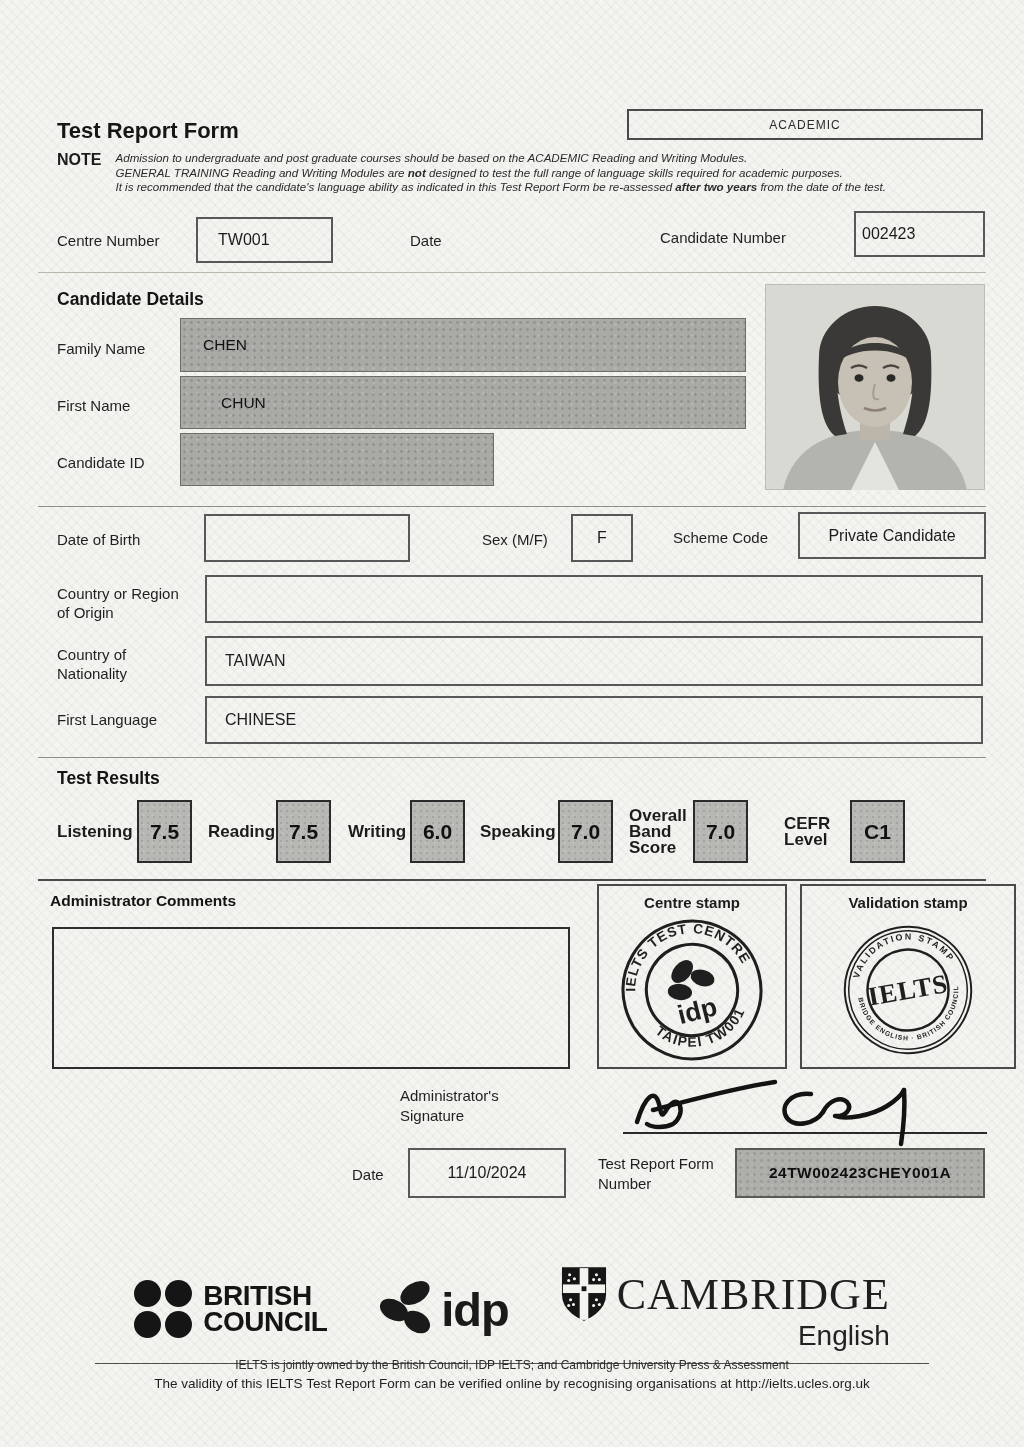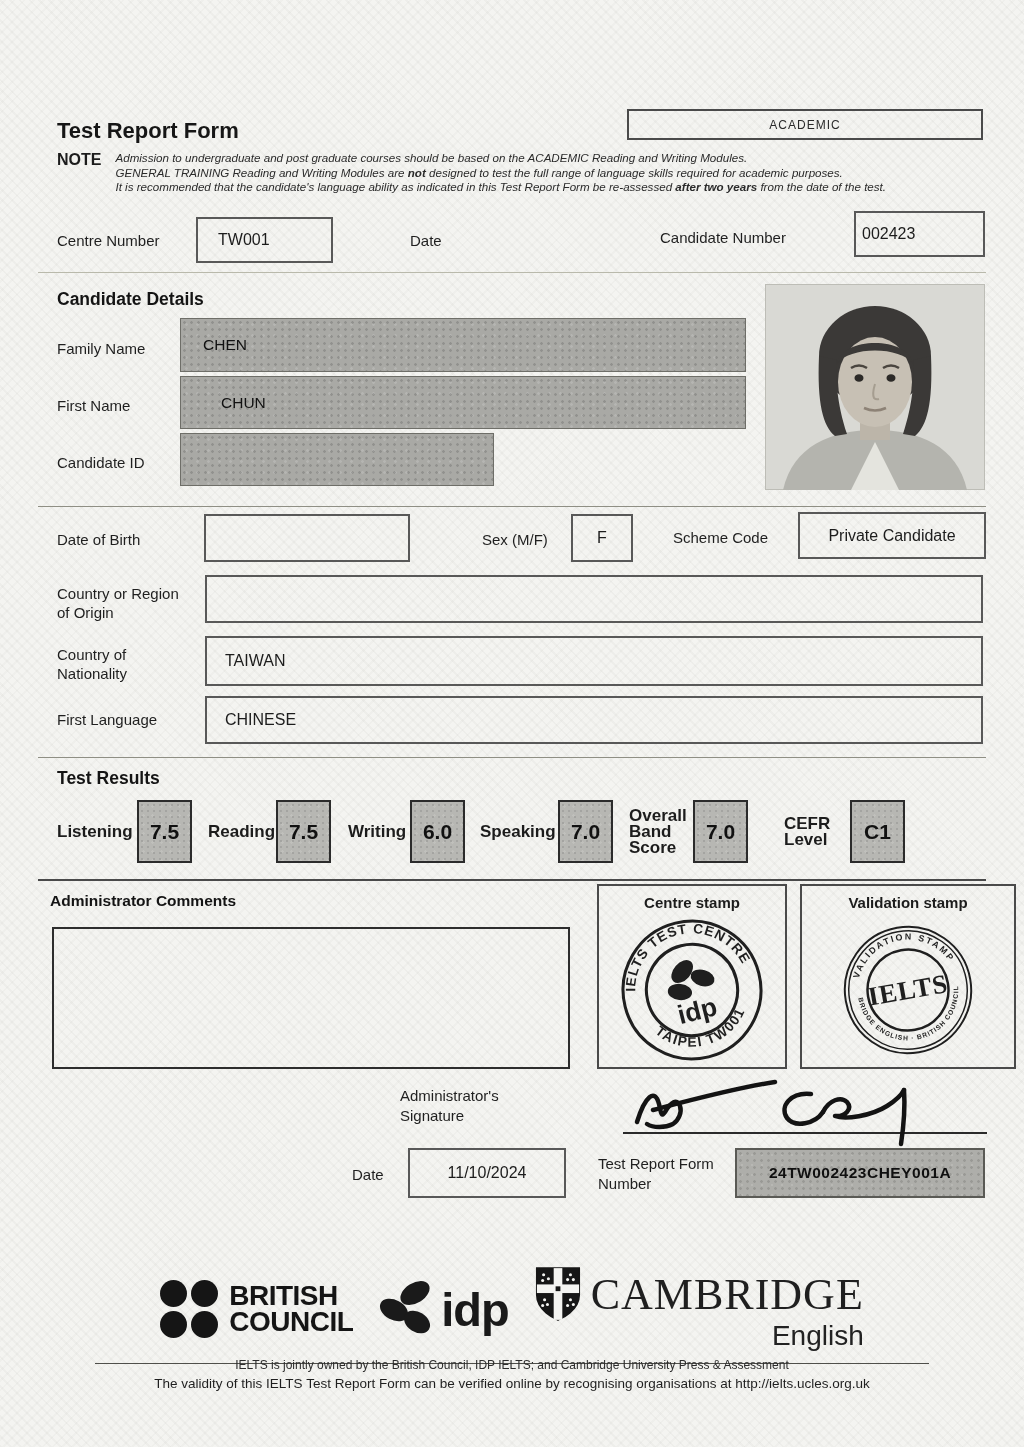--- a/index.html
+++ b/index.html
@@ -273,21 +273,21 @@
   </div>
 
   <div class="abs flabel" style="left:352px; top:1166px;">Date</div>
   <div class="abs wbox center" style="left:408px; top:1148px; width:158px; height:50px;">11/10/2024</div>
   <div class="abs flabel" style="left:598px; top:1154px; line-height:20px;">
     <div>Test Report Form</div>
     <div>Number</div>
   </div>
   <div class="abs trf-graybox" style="left:735px; top:1148px; width:250px; height:50px;">24TW002423CHEY001A</div>
 
-  <div class="abs logos-row" style="left:0; top:1266px; width:1024px;gap:26px;">
+  <div class="abs logos-row" style="left:0; top:1266px; width:1024px;">
     <div class="bc-logo">
       <div class="bc-dots">
         <div class="bc-dot"></div>
           <div class="bc-dot"></div>
           <div class="bc-dot"></div>
           <div class="bc-dot"></div>
       </div>
       <div class="bc-text">
         <div>BRITISH</div>
         <div>COUNCIL</div>

